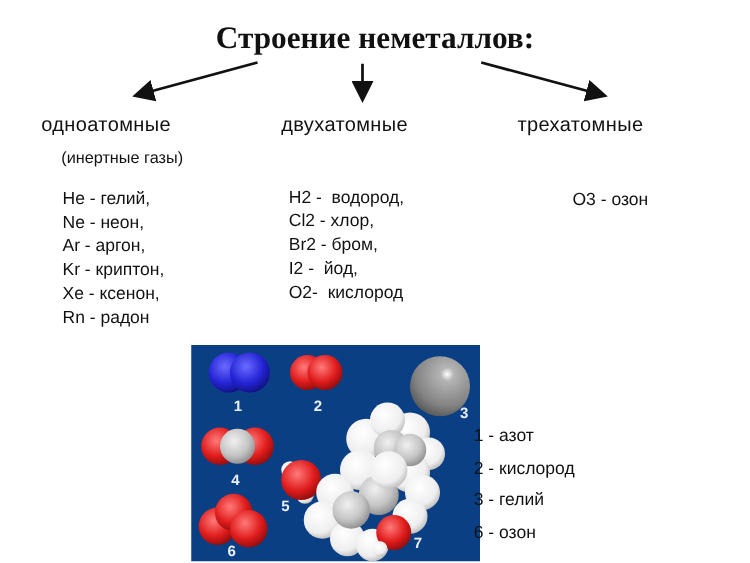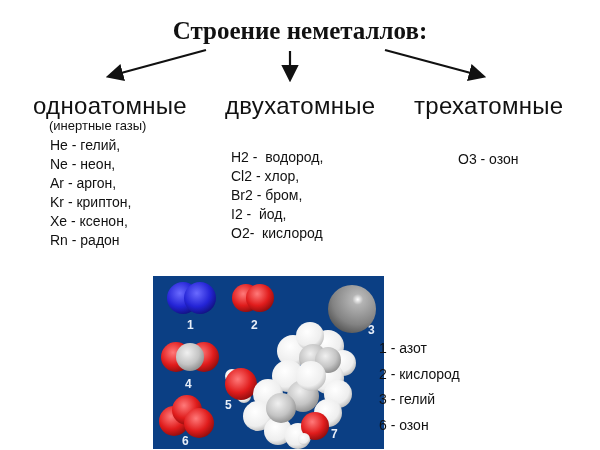--- a/index.html
+++ b/index.html
@@ -1,19 +1,19 @@
 <!DOCTYPE html>
 <html><head>
 <meta charset="utf-8">
 <style>
   html, body { margin:0; padding:0; background:#ffffff; }
   body { width:600px; height:450px; position:relative; overflow:hidden; font-family:"Liberation Sans", sans-serif; color:#111; }
   .title { position:absolute; left:0; width:600px; top:17px; text-align:center; font-family:"Liberation Serif", serif; font-weight:bold; font-size:25px; color:#111; }
   svg.arrows { position:absolute; left:0; top:0; }
-  .cat { position:absolute; font-size:24px; letter-spacing:0.3px; color:#111; }
+  .cat { position:absolute; font-size:16px; letter-spacing:0.3px; color:#111; }
   .sub { position:absolute; font-size:13px; color:#111; }
   .list { position:absolute; font-size:14px; line-height:19px; color:#111; }
   .list div { white-space:pre; }
   .panel { position:absolute; left:153px; top:276px; width:231px; height:173px; background:#0b3f84; overflow:hidden; }
   .panel svg { position:absolute; left:0; top:0; }
   .num { position:absolute; font-size:12px; font-weight:bold; color:#e8eef8; }
   .legend { position:absolute; left:379px; top:299px; font-size:14px; line-height:25.5px; color:#111;margin-top:37px; }
   .legend div { white-space:pre; }
 </style>
 </head>
@@ -30,21 +30,21 @@
   <line x1="206" y1="50" x2="110" y2="76" stroke="#111" stroke-width="2.2" marker-end="url(#ah)"></line>
   <line x1="290" y1="51" x2="290" y2="78" stroke="#111" stroke-width="2.2" marker-end="url(#ah)"></line>
   <line x1="385" y1="50" x2="482" y2="76" stroke="#111" stroke-width="2.2" marker-end="url(#ah)"></line>
 </svg>
 
 <div class="cat" style="left:33px;top:92px;">одноатомные</div>
 <div class="sub" style="left:49px;top:118px;">(инертные газы)</div>
 <div class="cat" style="left:225px;top:92px;">двухатомные</div>
 <div class="cat" style="left:414px;top:92px;">трехатомные</div>
 
-<div class="list" style="left:50px;top:136px;">
+<div class="list" style="left:50px;top:149px;">
   <div>He - гелий,</div>
   <div>Ne - неон,</div>
   <div>Ar - аргон,</div>
   <div>Kr - криптон,</div>
   <div>Xe - ксенон,</div>
   <div>Rn - радон</div>
 </div>
 
 <div class="list" style="left:231px;top:148px;">
   <div>H2 -  водород,</div>

